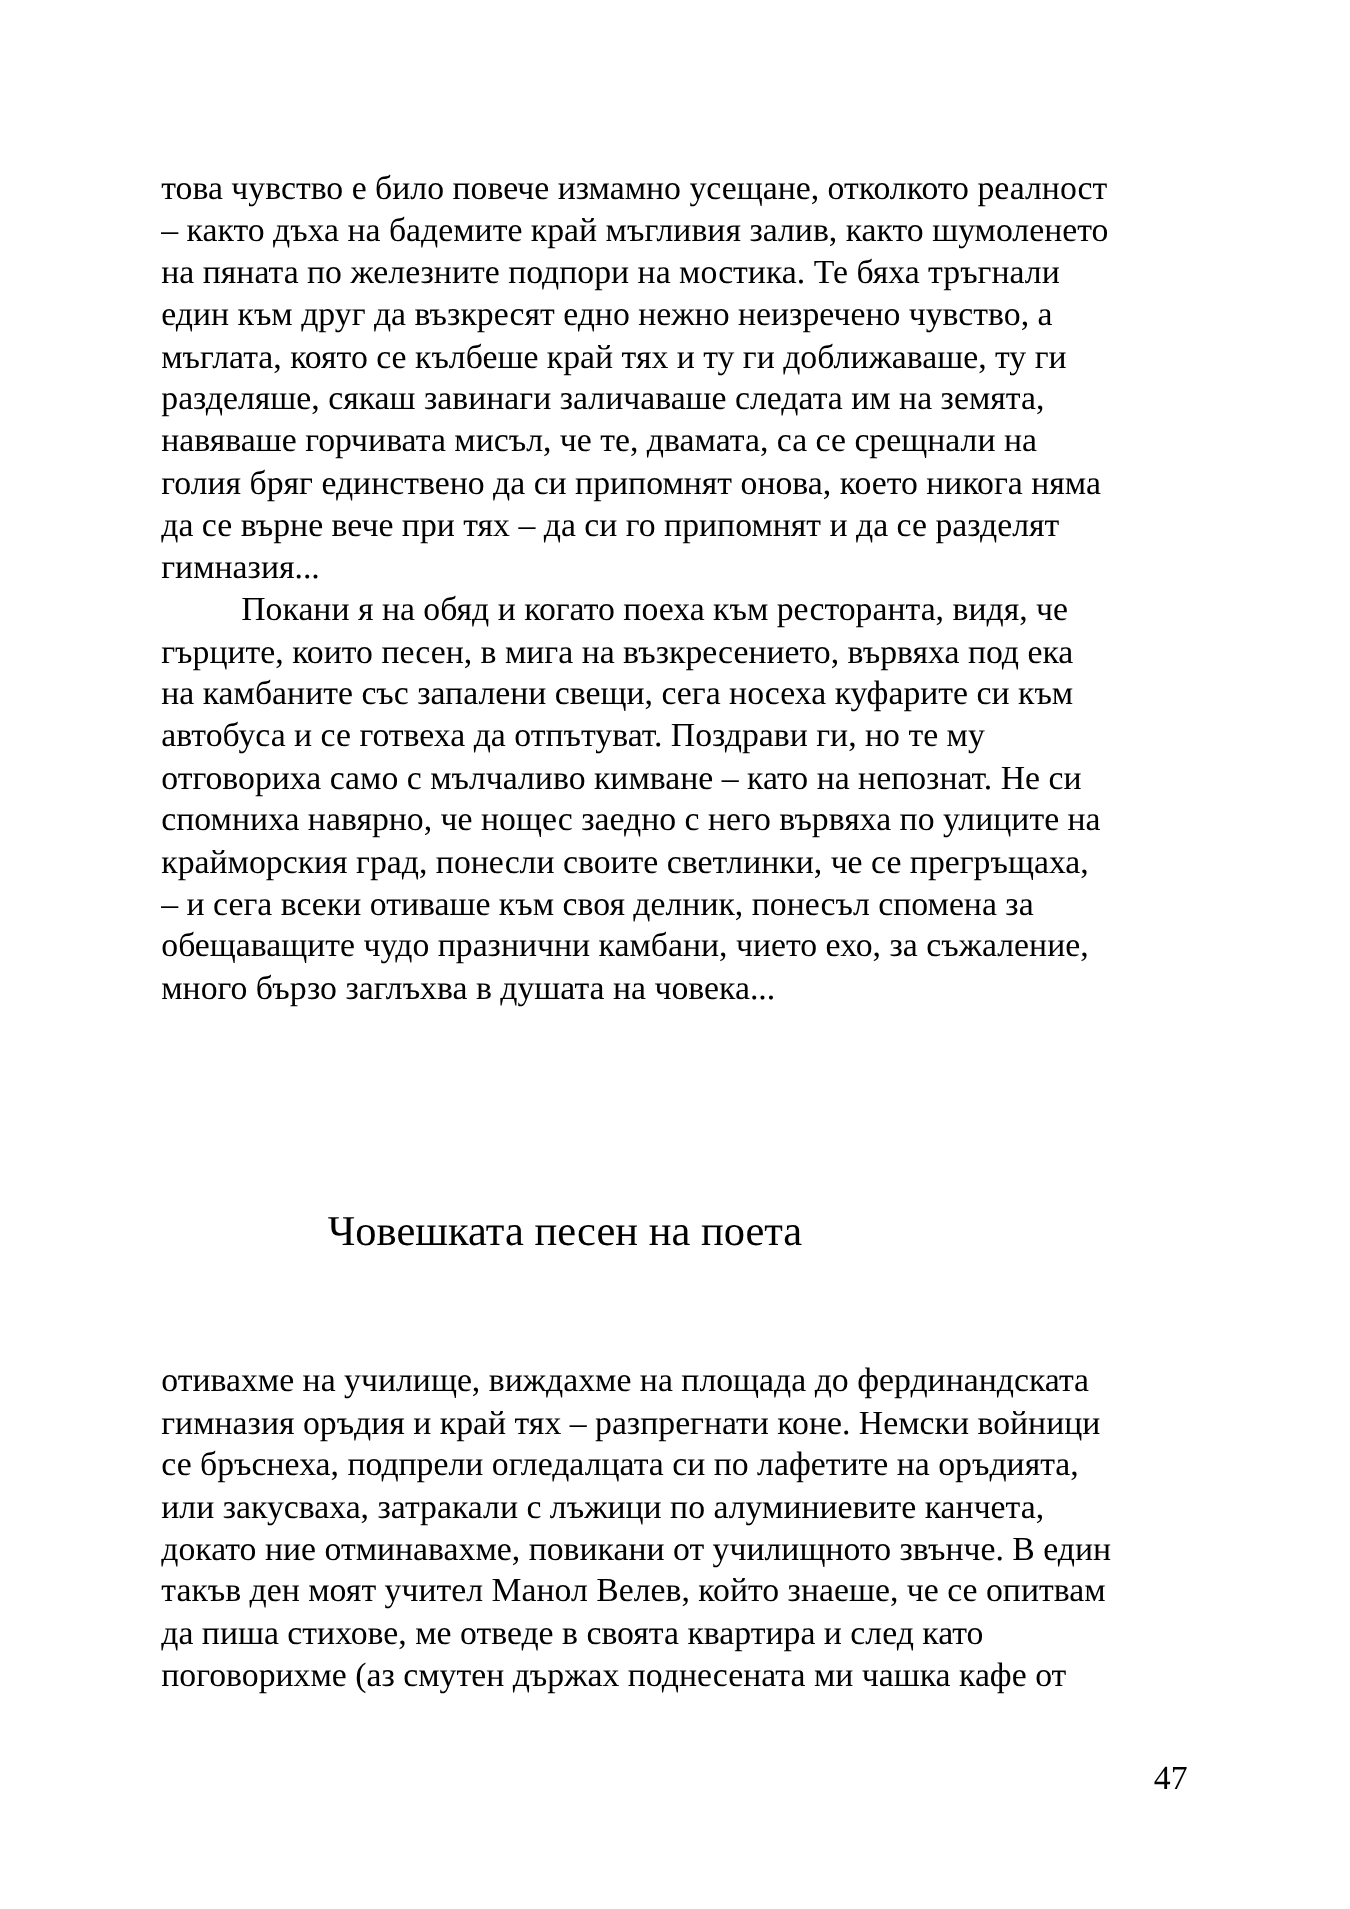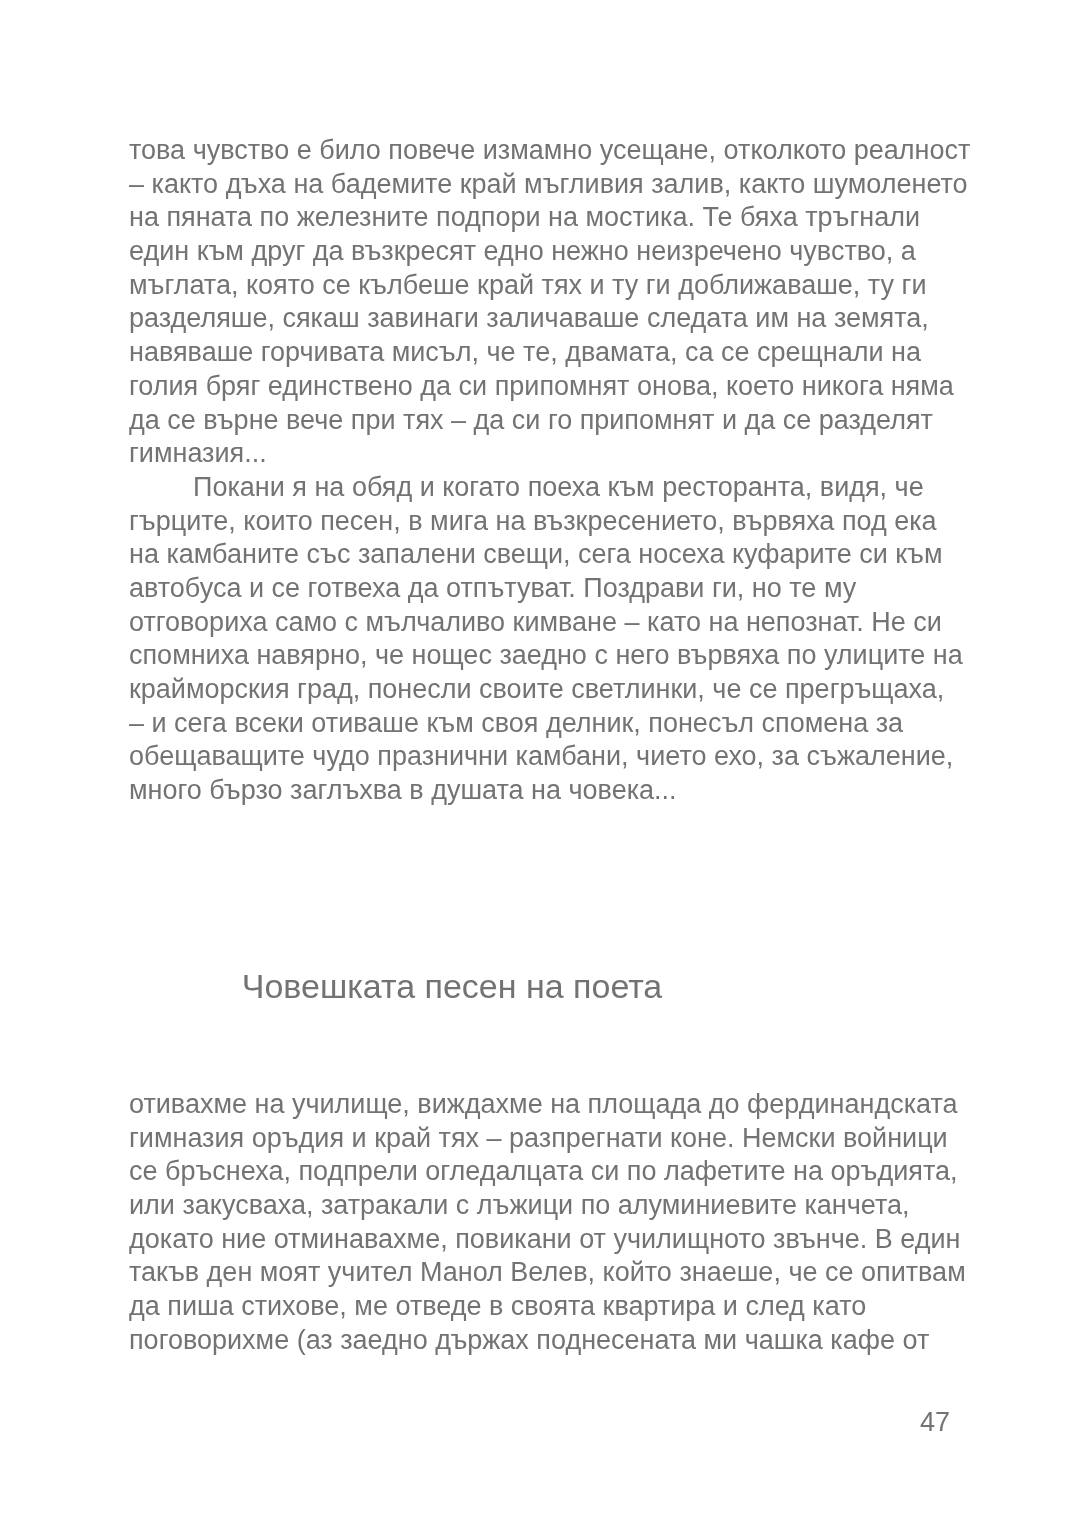--- a/index.html
+++ b/index.html
@@ -6,22 +6,22 @@
     margin: 0;
     padding: 0;
     background: #ffffff;
   }
   .page {
     position: relative;
     width: 1080px;
     height: 1527px;
     background: #ffffff;
     overflow: hidden;
-    font-family: Liberation Sans, sans-serif;
-    color: #737373;
+    font-family: Liberation Serif, serif;
+    color: #000000;
   }
   .text-block {
     position: absolute;
     left: 129px;
     width: 832px;
     font-size: 27px;
     line-height: 33.7px;
     white-space: nowrap;
   }
   .block-1 { top: 134px; }
@@ -82,19 +82,19 @@
 
   <div class="text-block block-2">
     <div>
       <div class="line">отивахме на училище, виждахме на площада до фердинандската</div>
       <div class="line">гимназия оръдия и край тях – разпрегнати коне. Немски войници</div>
       <div class="line">се бръснеха, подпрели огледалцата си по лафетите на оръдията,</div>
       <div class="line">или закусваха, затракали с лъжици по алуминиевите канчета,</div>
       <div class="line">докато ние отминавахме, повикани от училищното звънче. В един</div>
       <div class="line">такъв ден моят учител Манол Велев, който знаеше, че се опитвам</div>
       <div class="line">да пиша стихове, ме отведе в своята квартира и след като</div>
-      <div class="line">поговорихме (аз заедно държах поднесената ми чашка кафе от</div>
+      <div class="line">поговорихме (аз смутен държах поднесената ми чашка кафе от</div>
     </div>
   </div>
 
   <div class="page-number">47</div>
 
 </div>
 
 </body></html>

